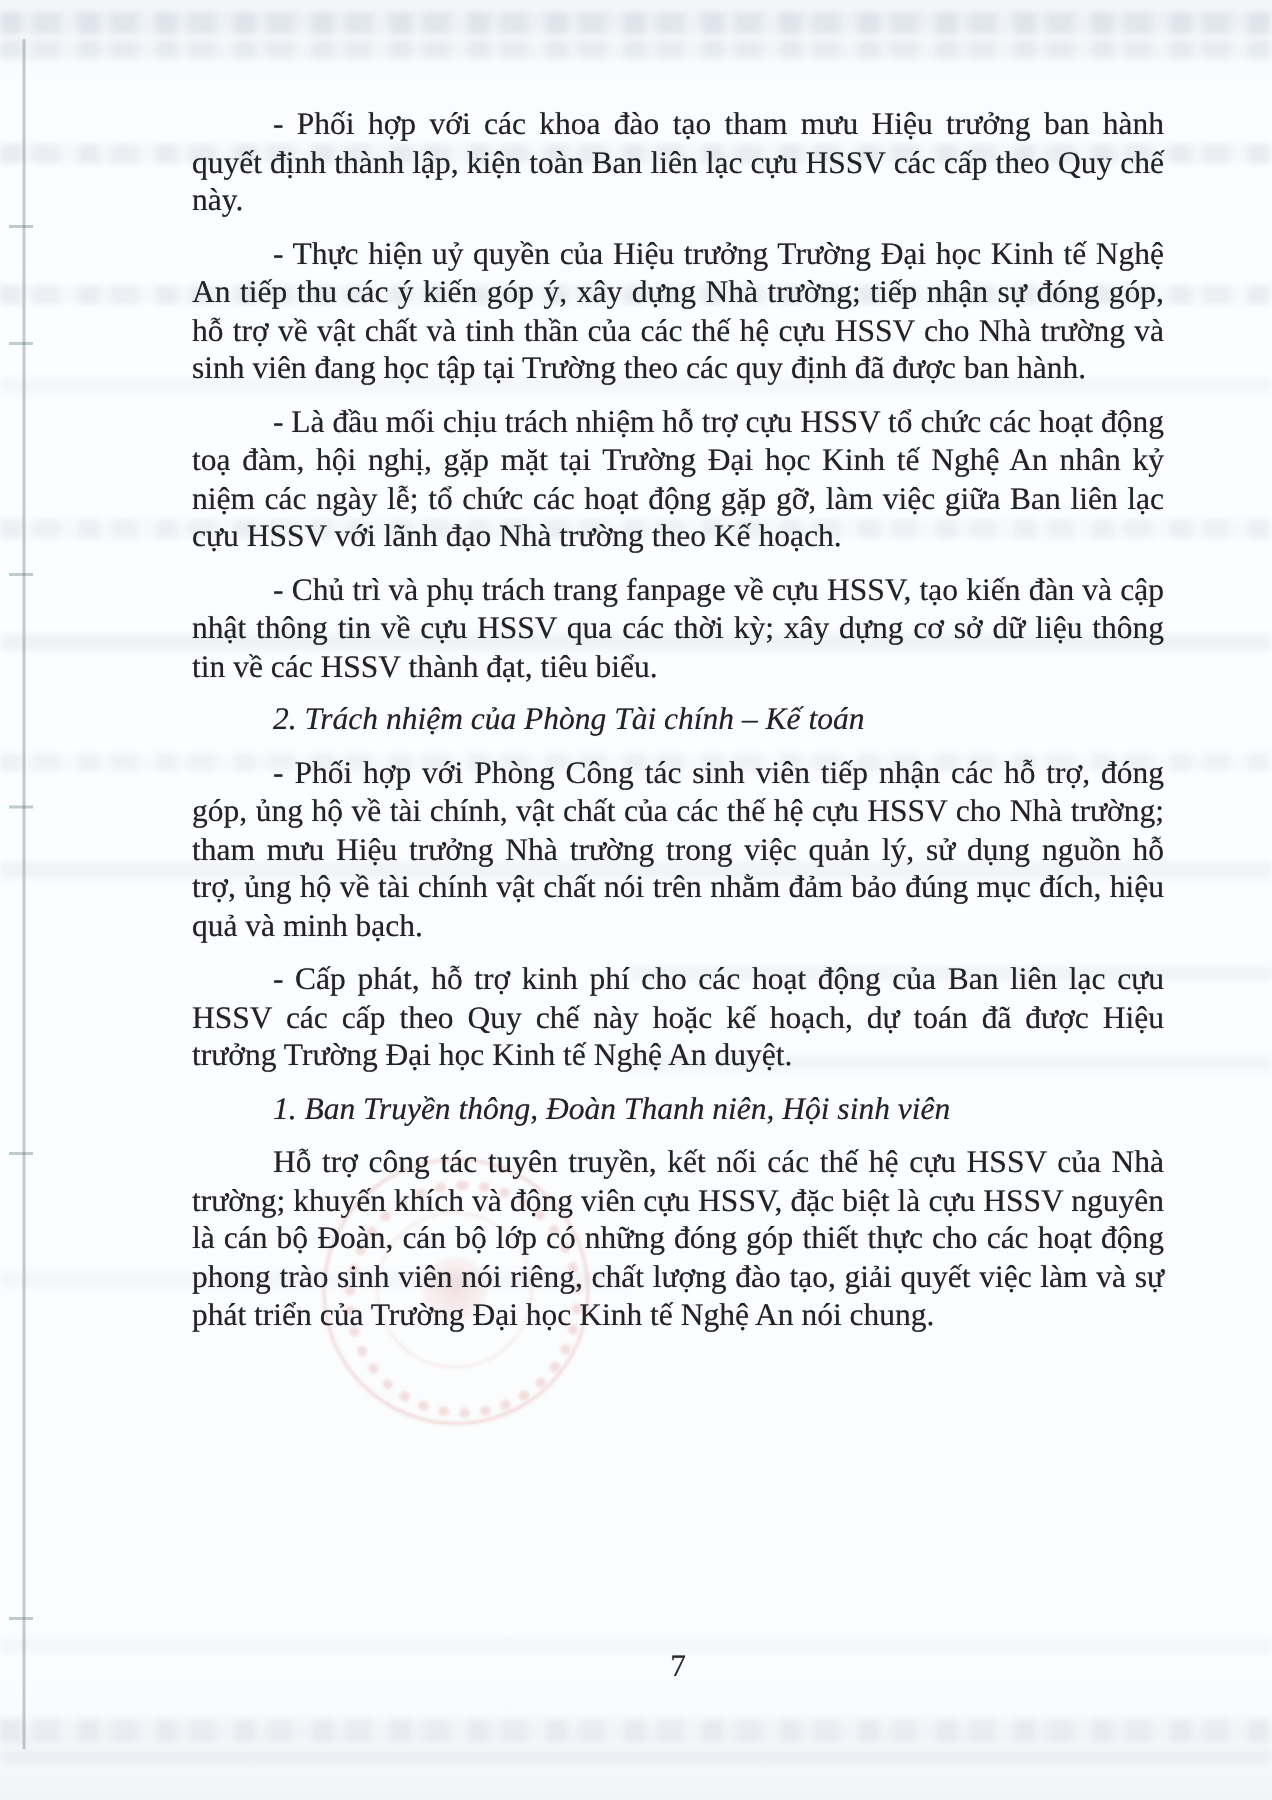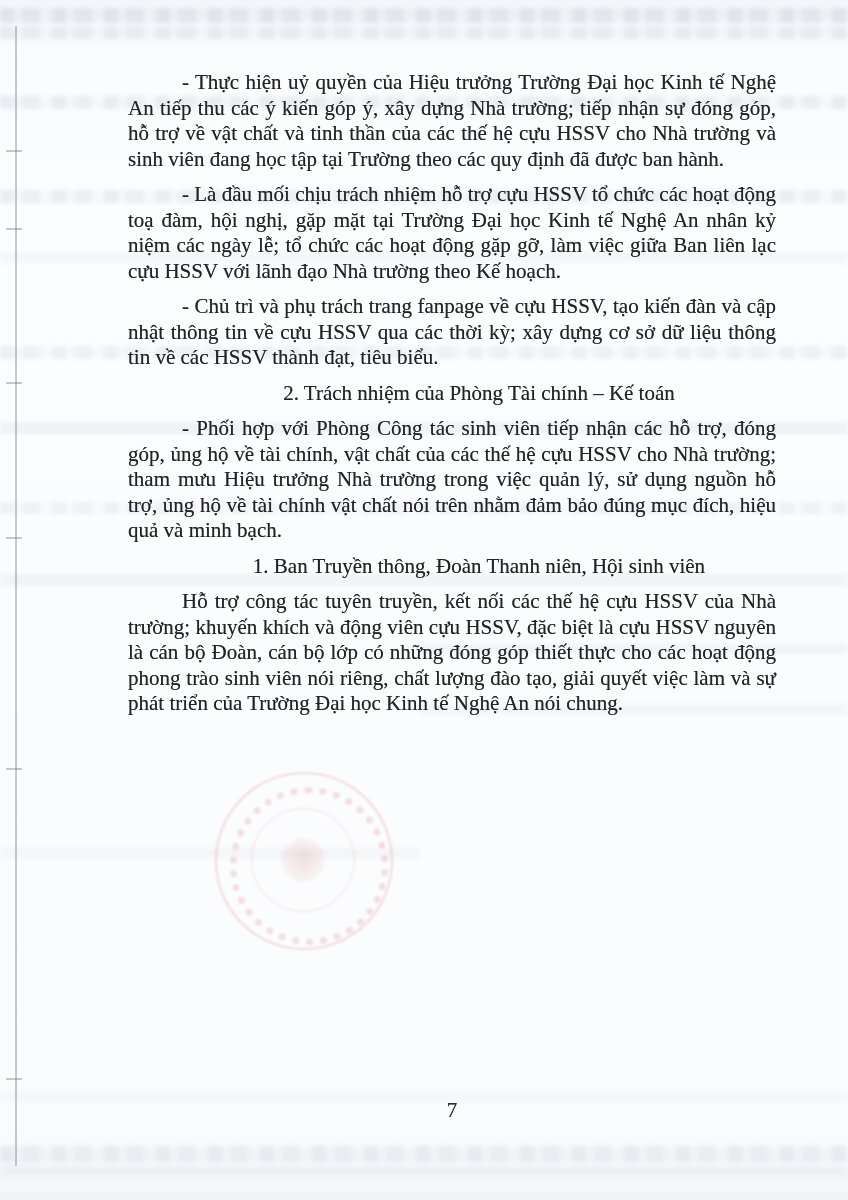--- a/index.html
+++ b/index.html
@@ -42,21 +42,21 @@
   
   .content{
     position:absolute;left:128px;top:70px;width:648px;
     color:#232327;font-size:21px;line-height:25.5px;
     text-shadow:0 0 .5px rgba(25,25,35,.55);
   }
   .para{
     margin:0 0 10px 0;text-align:justify;text-indent:54px;
   }
   .heading{
-    margin:5px 0 10px 0;text-indent:54px;text-align:center;
+    margin:5px 0 10px 0;font-style:italic;text-indent:54px;text-align:left;
   }
   .page-number{
     position:absolute;left:128px;top:1098px;width:648px;
     text-align:center;color:#2a2a2e;font-size:21px;
     text-shadow:0 0 .5px rgba(25,25,35,.5);
   }
 </style>
 </head>
 <body>
 
@@ -87,24 +87,26 @@
   <div class="edge-tick" style="top:1078px;"></div>
 
   <div class="stamp">
     <div class="ring-outer"></div>
     <div class="ring-text"></div>
     <div class="ring-inner"></div>
     <div class="core"></div>
   </div>
 
   <main class="content">
+    <p class="para">- Phối hợp với các khoa đào tạo tham mưu Hiệu trưởng ban hành quyết định thành lập, kiện toàn Ban liên lạc cựu HSSV các cấp theo Quy chế này.</p>
     <p class="para">- Thực hiện uỷ quyền của Hiệu trưởng Trường Đại học Kinh tế Nghệ An tiếp thu các ý kiến góp ý, xây dựng Nhà trường; tiếp nhận sự đóng góp, hỗ trợ về vật chất và tinh thần của các thế hệ cựu HSSV cho Nhà trường và sinh viên đang học tập tại Trường theo các quy định đã được ban hành.</p>
     <p class="para">- Là đầu mối chịu trách nhiệm hỗ trợ cựu HSSV tổ chức các hoạt động toạ đàm, hội nghị, gặp mặt tại Trường Đại học Kinh tế Nghệ An nhân kỷ niệm các ngày lễ; tổ chức các hoạt động gặp gỡ, làm việc giữa Ban liên lạc cựu HSSV với lãnh đạo Nhà trường theo Kế hoạch.</p>
     <p class="para">- Chủ trì và phụ trách trang fanpage về cựu HSSV, tạo kiến đàn và cập nhật thông tin về cựu HSSV qua các thời kỳ; xây dựng cơ sở dữ liệu thông tin về các HSSV thành đạt, tiêu biểu.</p>
     <p class="heading">2. Trách nhiệm của Phòng Tài chính – Kế toán</p>
     <p class="para">- Phối hợp với Phòng Công tác sinh viên tiếp nhận các hỗ trợ, đóng góp, ủng hộ về tài chính, vật chất của các thế hệ cựu HSSV cho Nhà trường; tham mưu Hiệu trưởng Nhà trường trong việc quản lý, sử dụng nguồn hỗ trợ, ủng hộ về tài chính vật chất nói trên nhằm đảm bảo đúng mục đích, hiệu quả và minh bạch.</p>
+    <p class="para">- Cấp phát, hỗ trợ kinh phí cho các hoạt động của Ban liên lạc cựu HSSV các cấp theo Quy chế này hoặc kế hoạch, dự toán đã được Hiệu trưởng Trường Đại học Kinh tế Nghệ An duyệt.</p>
     <p class="heading">1. Ban Truyền thông, Đoàn Thanh niên, Hội sinh viên</p>
     <p class="para">Hỗ trợ công tác tuyên truyền, kết nối các thế hệ cựu HSSV của Nhà trường; khuyến khích và động viên cựu HSSV, đặc biệt là cựu HSSV nguyên là cán bộ Đoàn, cán bộ lớp có những đóng góp thiết thực cho các hoạt động phong trào sinh viên nói riêng, chất lượng đào tạo, giải quyết việc làm và sự phát triển của Trường Đại học Kinh tế Nghệ An nói chung.</p>
   </main>
 
   <div class="page-number">7</div>
 
 </div>
 
 </body></html>

